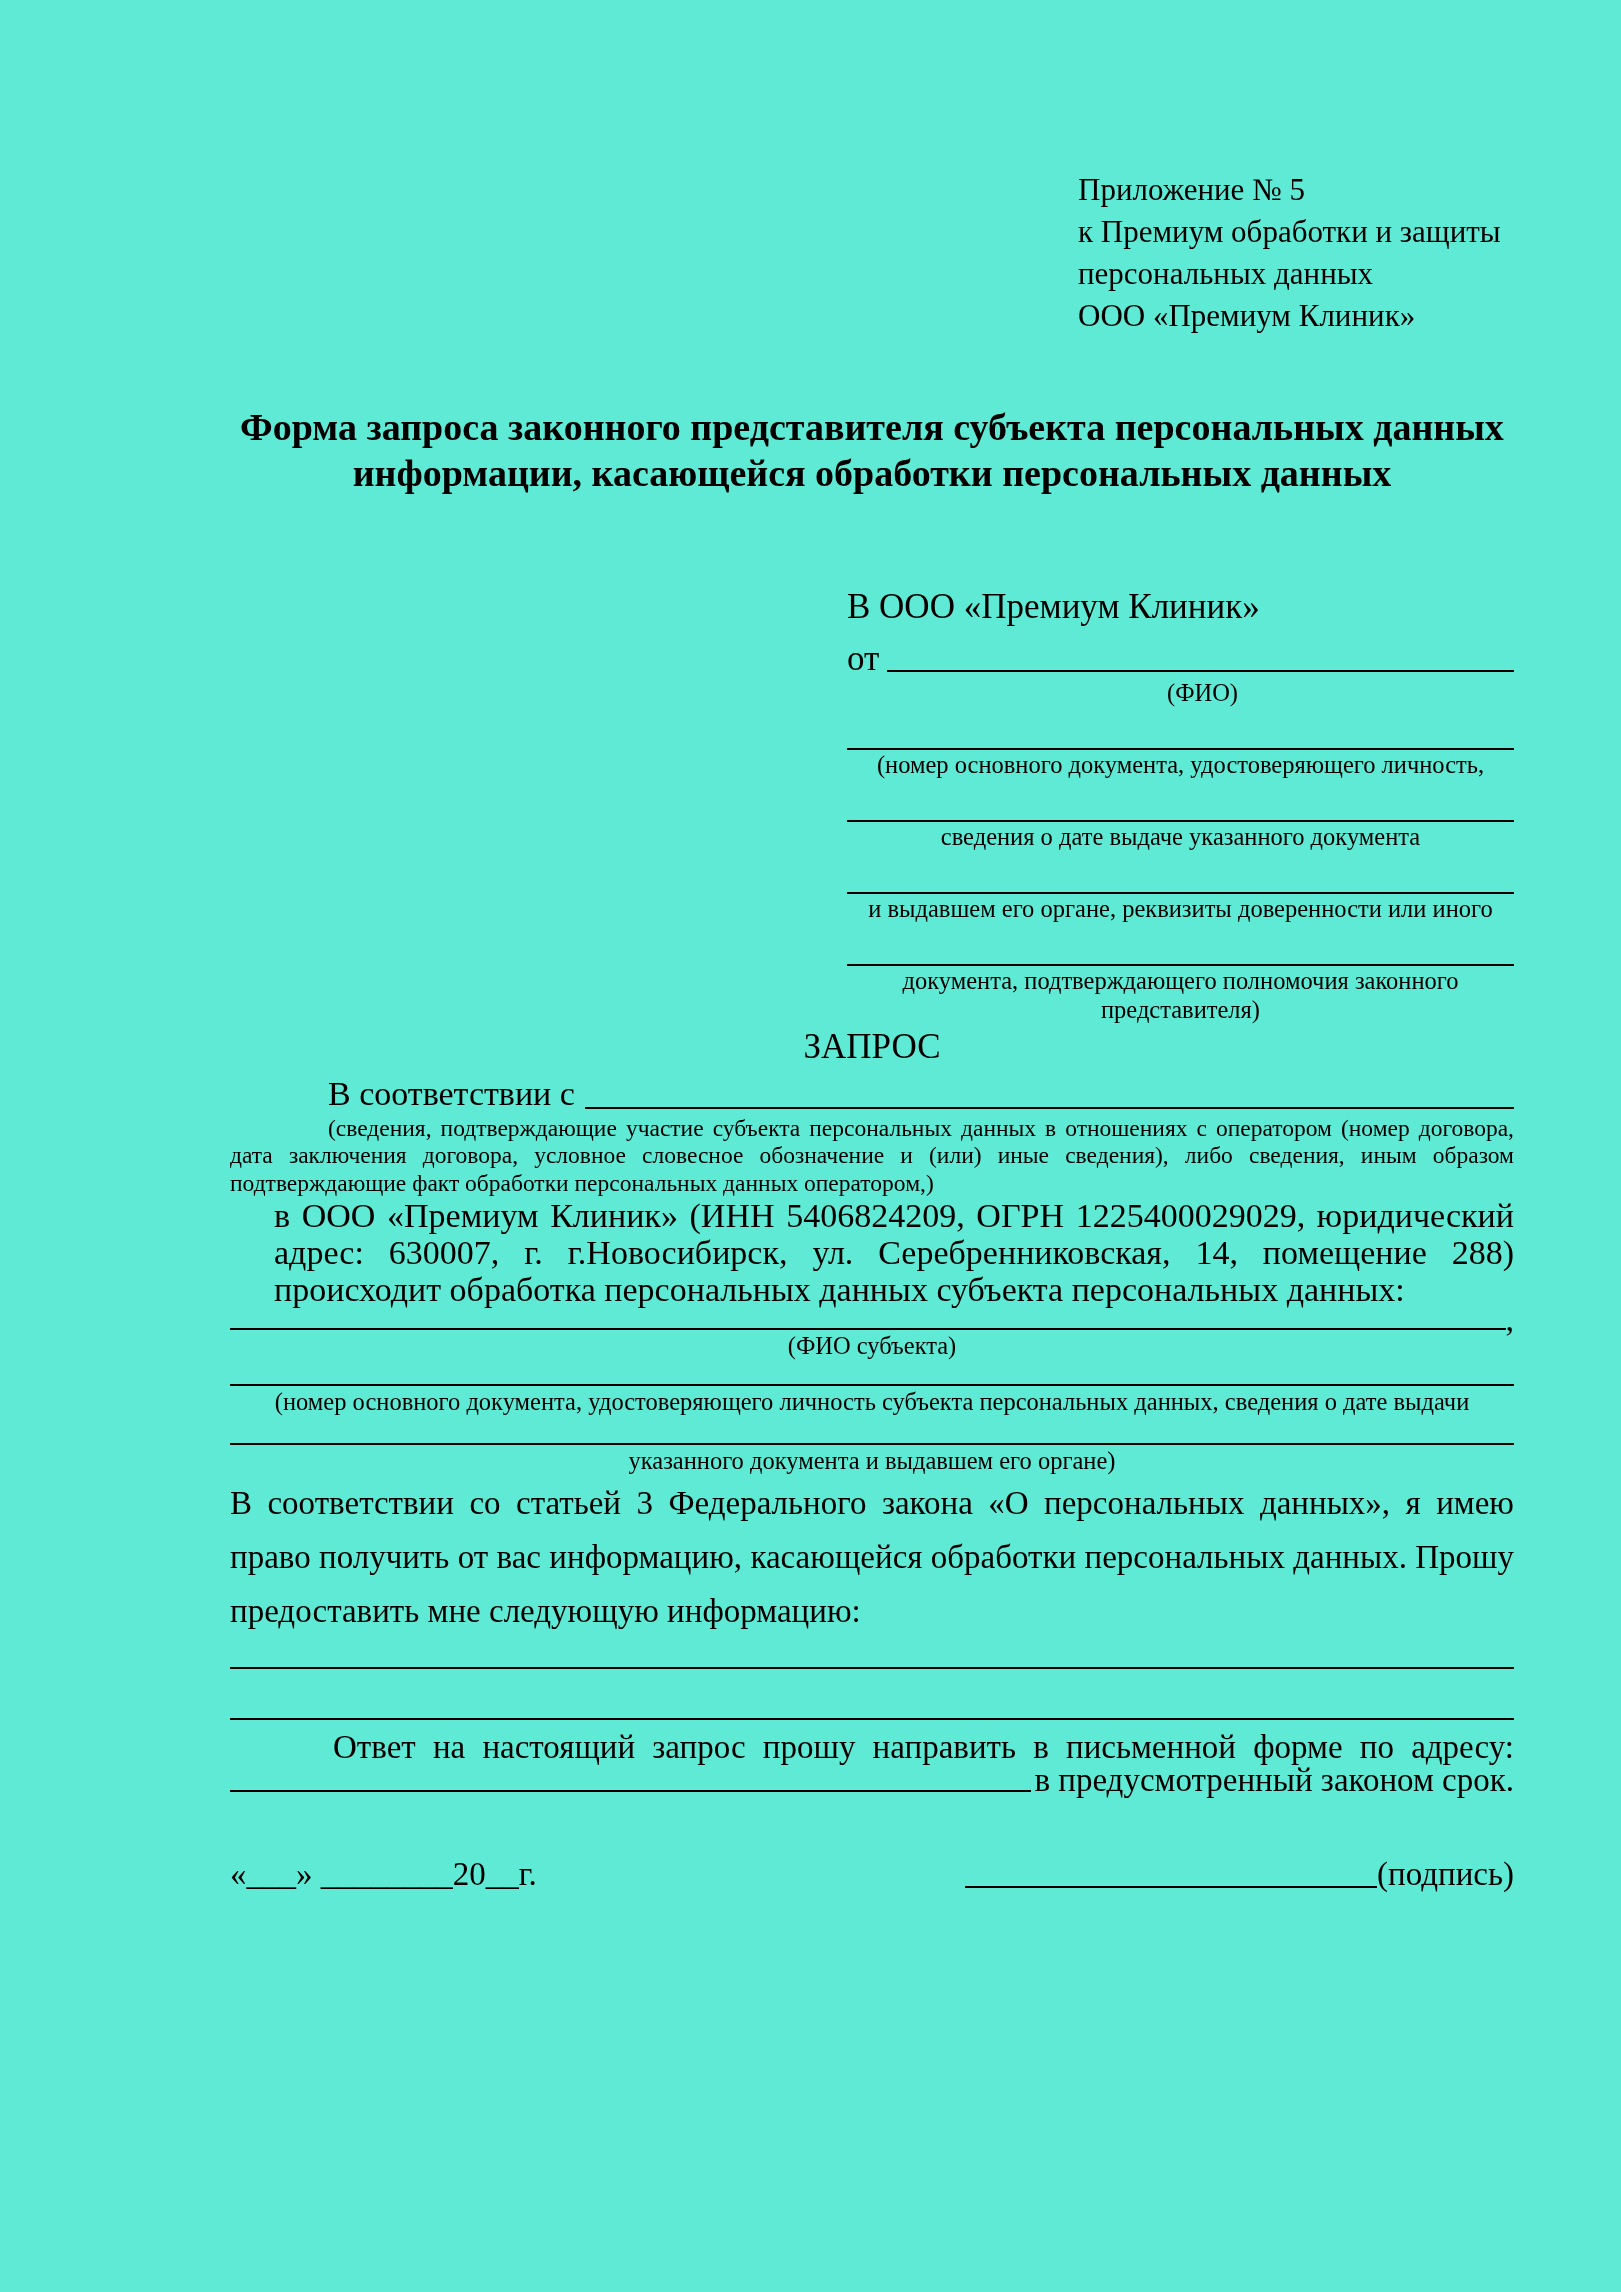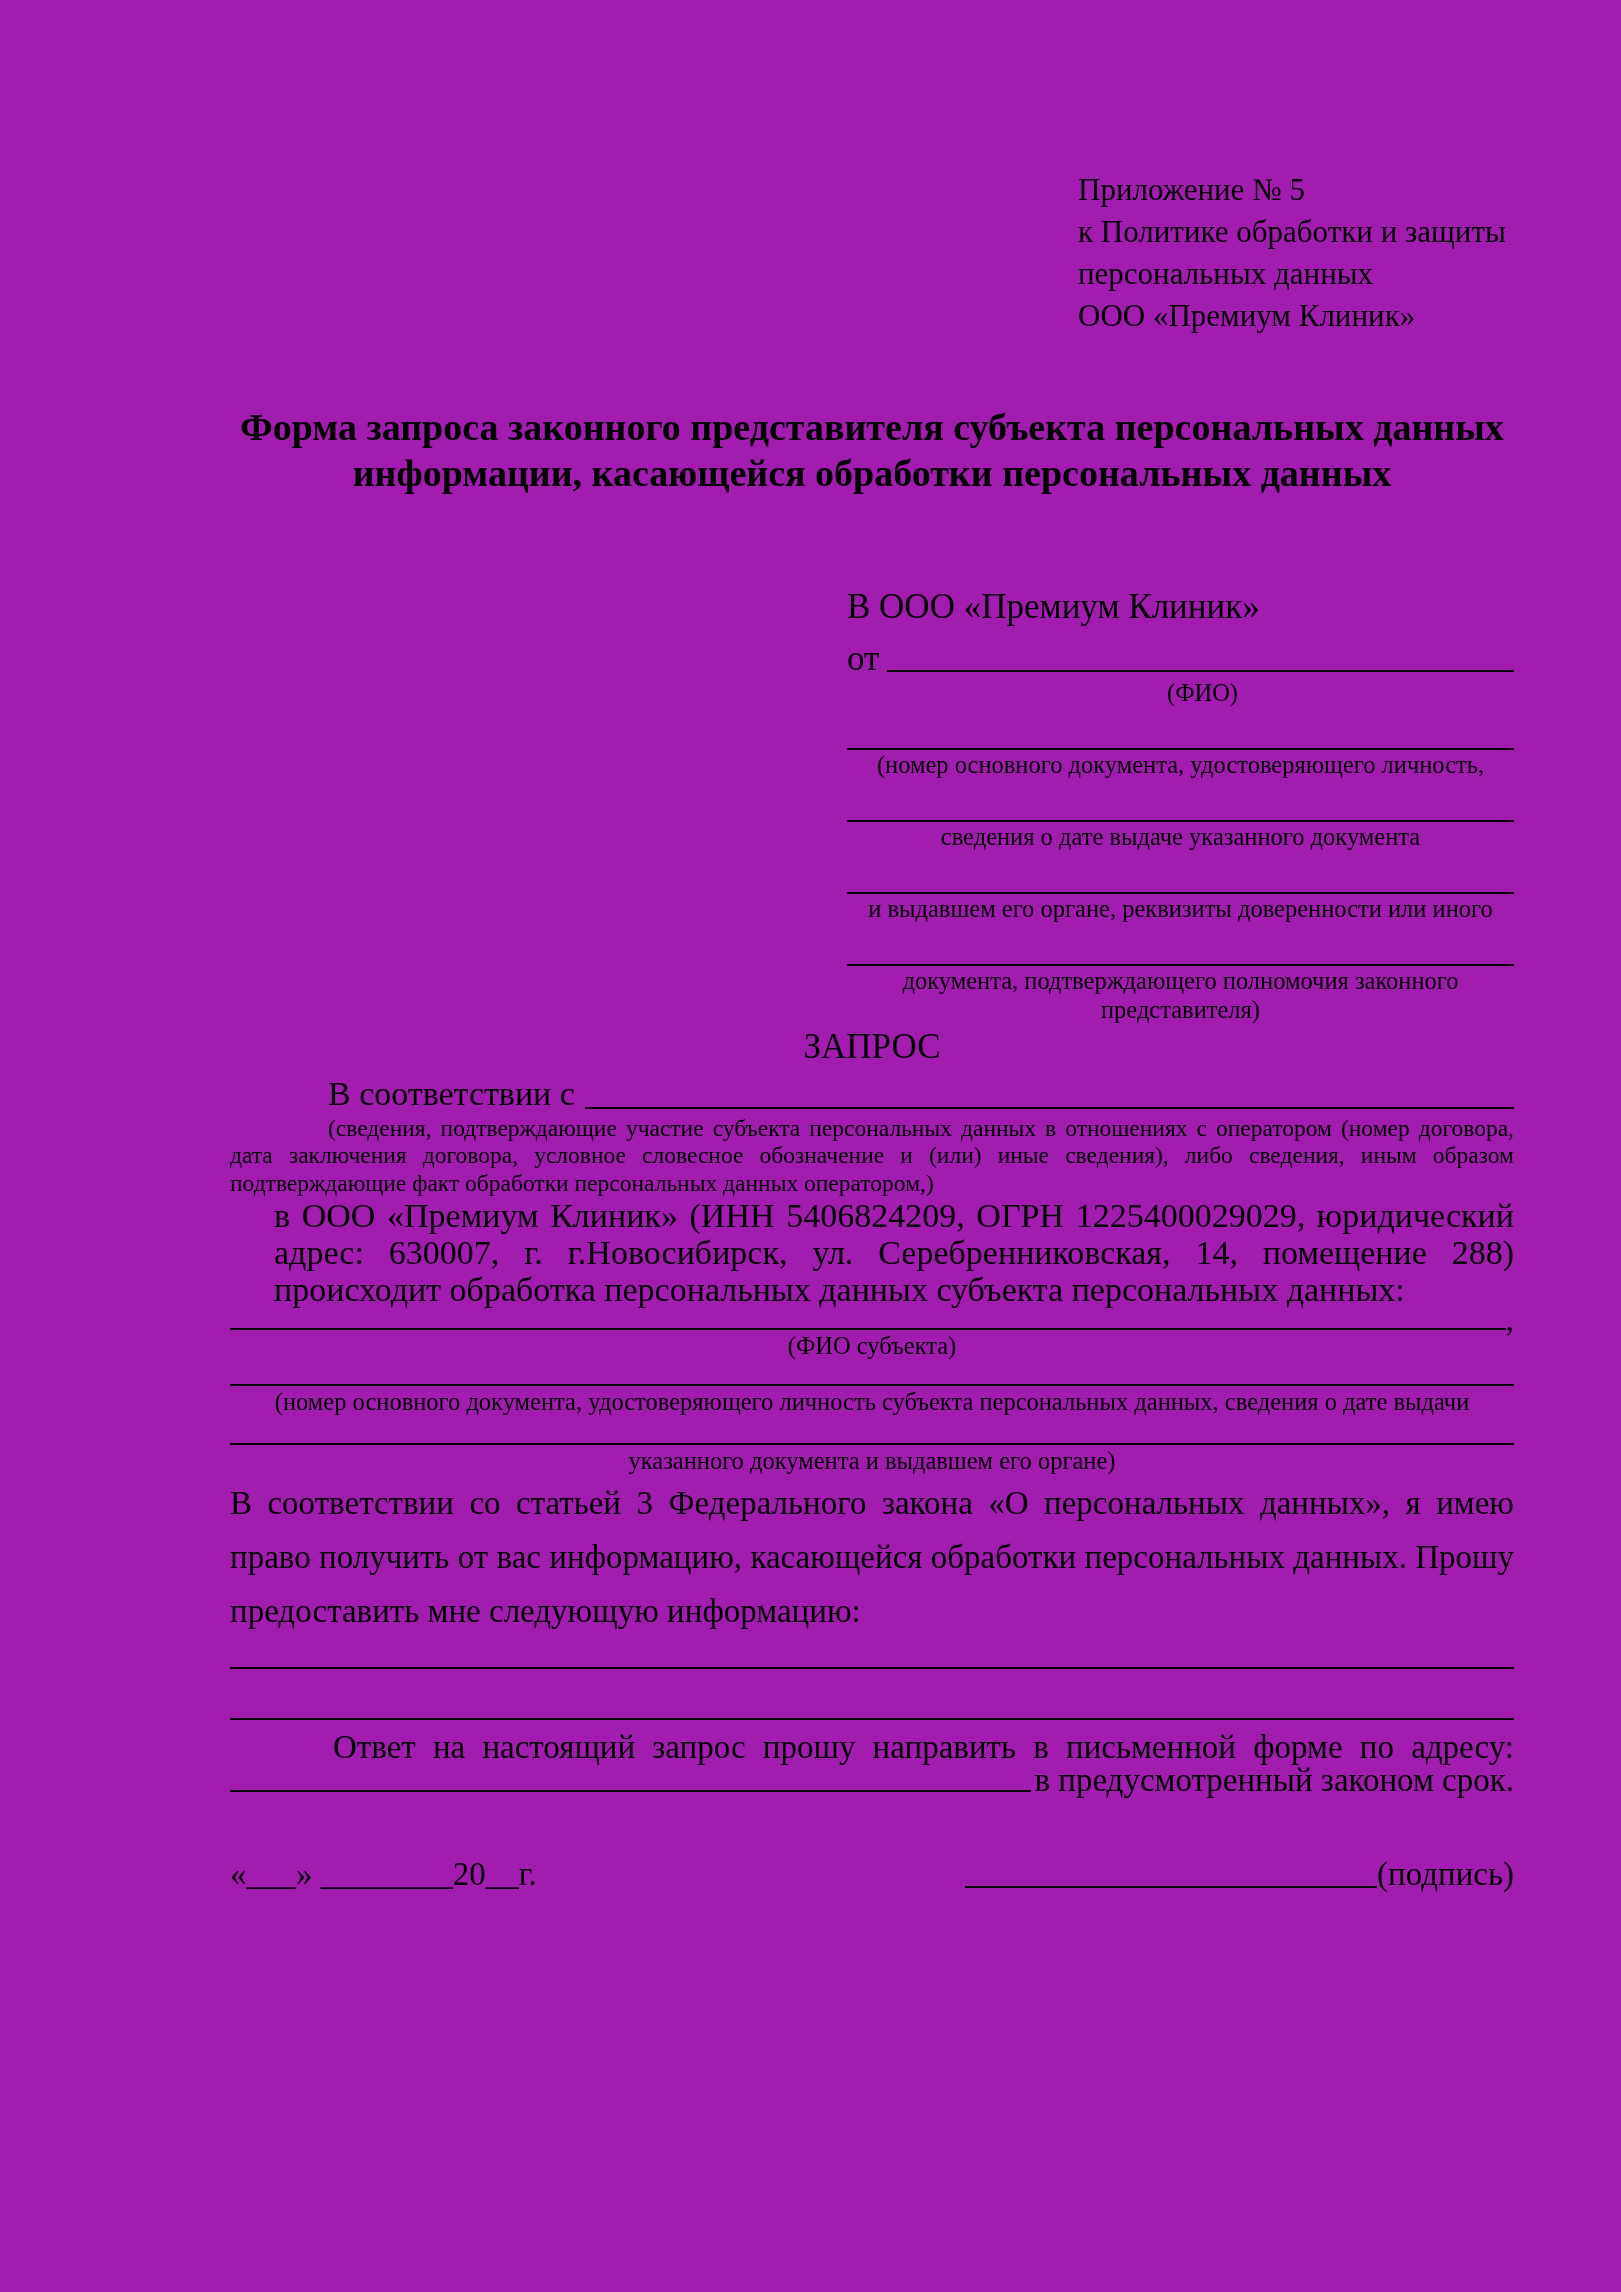--- a/index.html
+++ b/index.html
@@ -1,21 +1,21 @@
 <!DOCTYPE html>
 <html lang="ru"><head>
 <meta charset="utf-8">
 <style>
   html, body { margin: 0; padding: 0; background: #e8e8e8; }
   .page {
     position: relative;
     width: 1621px;
     height: 2293px;
     margin: 0 auto;
-    background: #a21caf;
+    background: #5eead4;
     box-sizing: border-box;
     padding: 169px 107px 0 230px;
     font-family: "Liberation Serif", "DejaVu Serif", serif;
     color: #000;
     overflow: hidden;
   }
   
   .appendix {
     margin-left: 848px;
     font-size: 31px;
@@ -88,21 +88,21 @@
   .sig-cap { white-space: nowrap; }
   .date-cell { white-space: nowrap; }
 </style>
 </head>
 <body>
 
 <div class="page">
 
   <div class="appendix">
     <div>Приложение № 5</div>
-    <div>к Политике обработки и защиты</div>
+    <div>к Премиум обработки и защиты</div>
     <div>персональных данных</div>
     <div>ООО «Премиум Клиник»</div>
   </div>
 
   <div class="doc-title">Форма запроса законного представителя субъекта персональных данных информации, касающейся обработки персональных данных</div>
 
   <div class="addr">
     <div class="to">В ООО «Премиум Клиник»</div>
     <div class="from-row">
       <span class="lbl">от</span>

